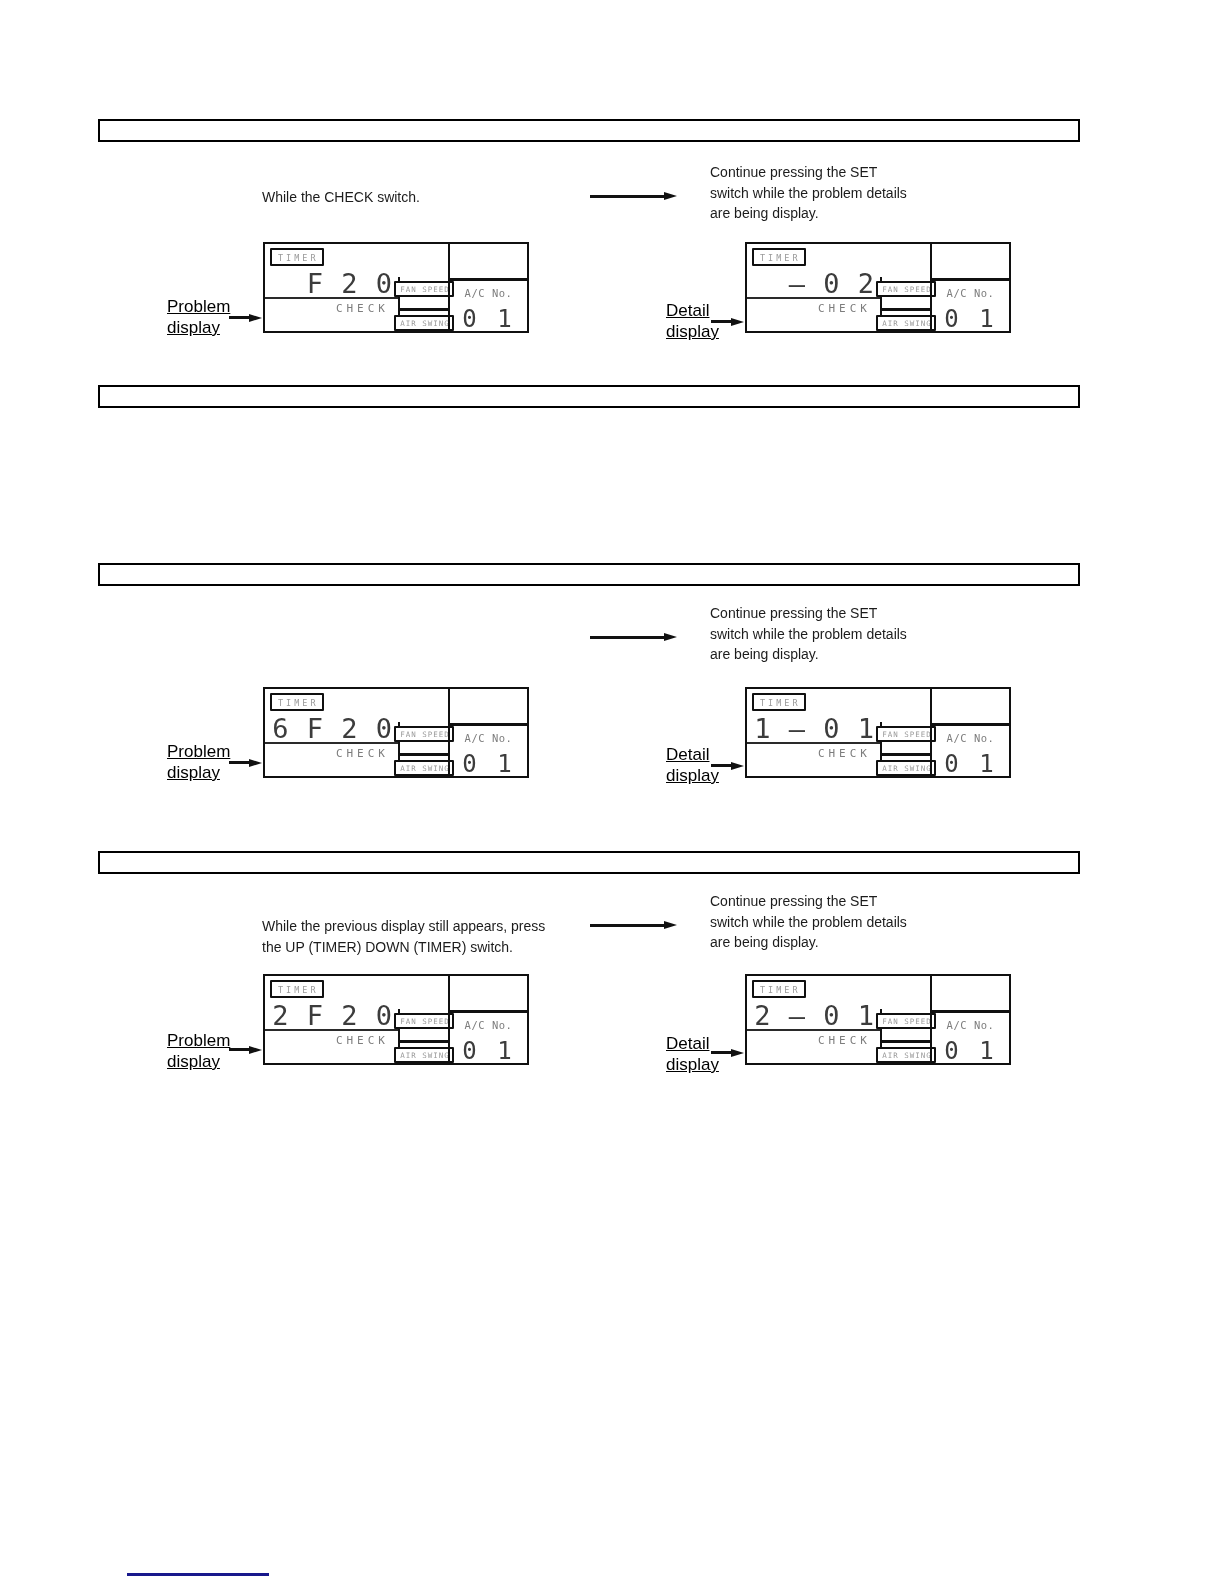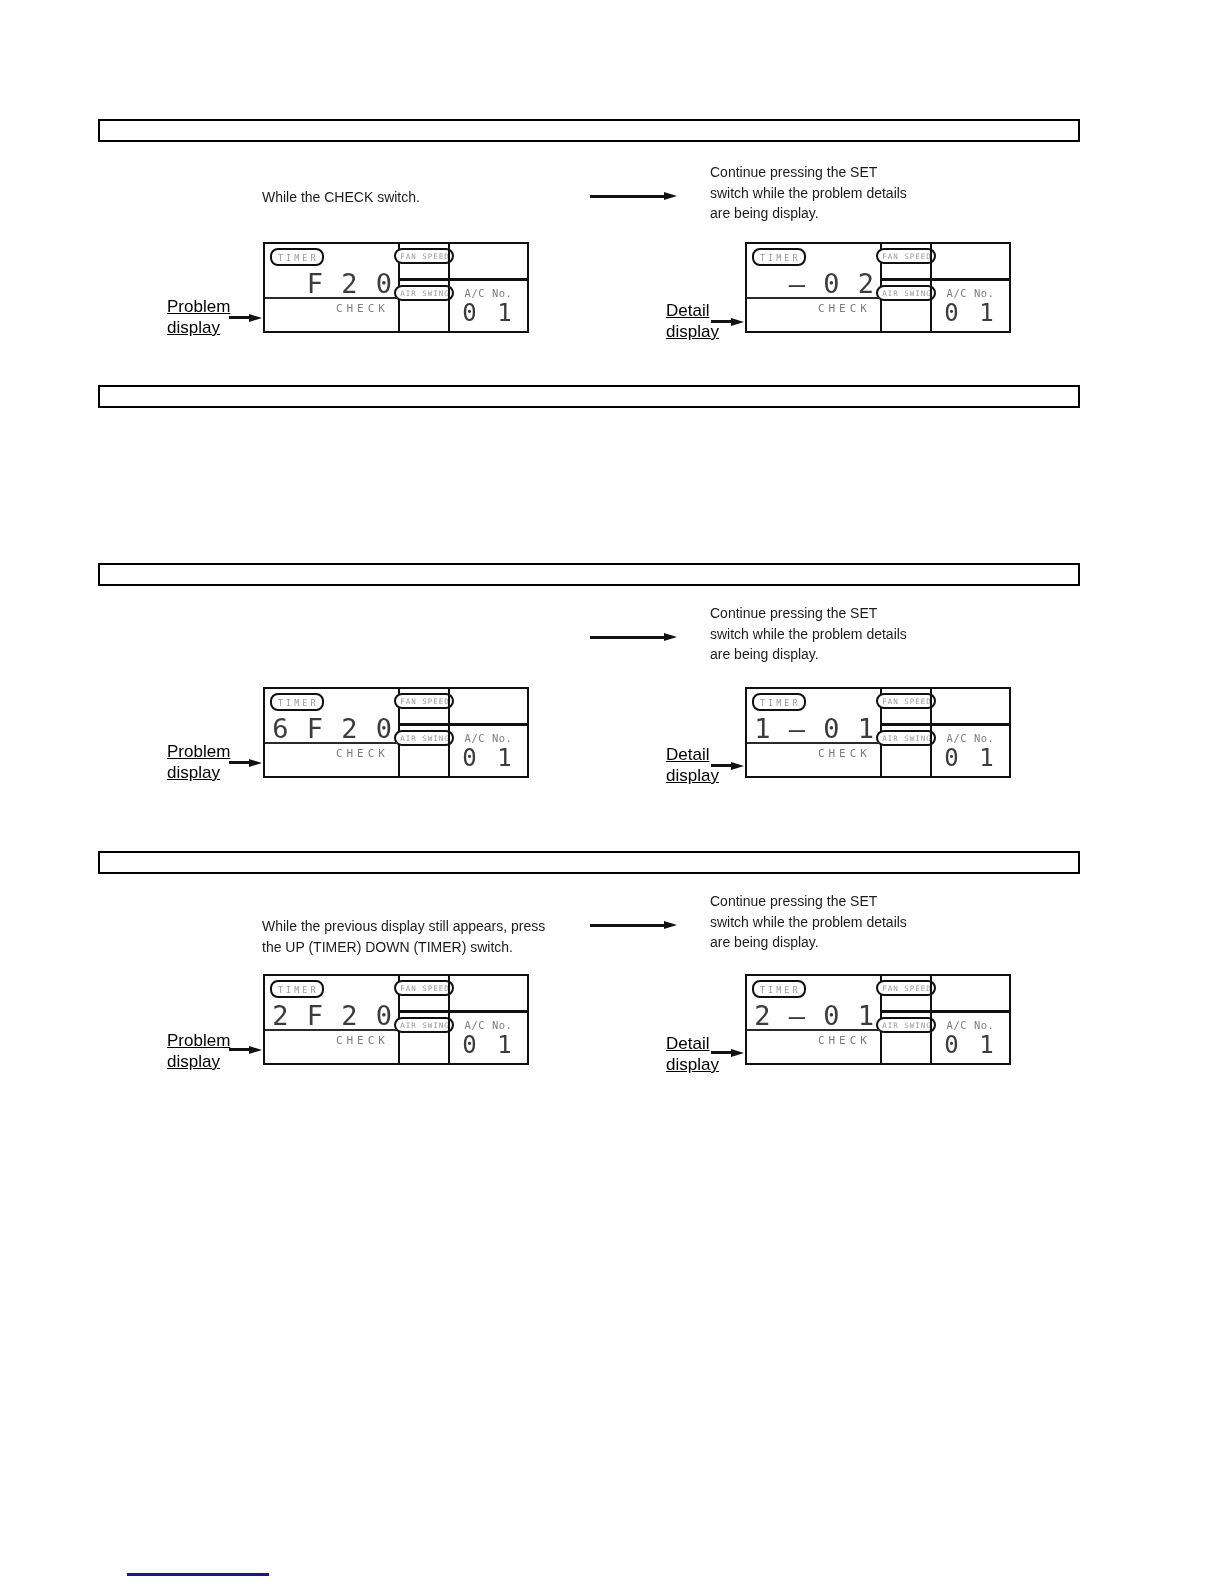--- a/index.html
+++ b/index.html
@@ -16,38 +16,38 @@
   .arrow::after{content:"";position:absolute;right:-13px;top:50%;transform:translateY(-50%);
         width:0;height:0;border-left:13px solid #111;
         border-top:4.5px solid transparent;border-bottom:4.5px solid transparent;}
   .arrow-long{width:74px;}
   .arrow-short{width:20px;height:3px;}
   
   .lcd{position:absolute;width:266px;height:91px;border:2.5px solid #101010;background:#fff;
        box-sizing:border-box;display:flex;}
   .lcd-left{width:133px;display:flex;flex-direction:column;box-sizing:border-box;}
   .lcd-main{height:55px;border-bottom:2px solid #2a2a2a;position:relative;box-sizing:border-box;}
-  .pill{display:inline-block;border:2px solid #101010;border-radius:8px;background:#fff;
+  .pill{display:inline-block;border:2px solid #101010;border-radius:1px;background:#fff;
         font-family:"DejaVu Sans Mono",monospace;color:#9a9a9a;white-space:nowrap;}
   .pill-lg{font-size:8.5px;letter-spacing:3px;padding:2.5px 3px 1.5px 6px;}
   .pill-sm{font-size:7.5px;letter-spacing:1px;padding:2px 2px 1px 4px;}
   .pill-timer{position:absolute;top:4px;left:5px;}
   .digits{position:absolute;right:5px;bottom:0;font-family:"DejaVu Sans Mono",monospace;
         font-size:27px;line-height:1;letter-spacing:1px;color:#3c3c3c;white-space:nowrap;}
   .lcd-check{flex:1;text-align:right;padding:3px 9px 0 0;font-family:"DejaVu Sans Mono",monospace;
         font-size:11px;letter-spacing:4px;color:#7d7d7d;}
-  .lcd-mid{width:50px;border-left:2px solid #101010;display:flex;flex-direction:column;box-sizing:border-box;}
+  .lcd-mid{width:50px;border-left:2px solid #101010;display:flex;flex-direction:column;box-sizing:border-box;margin-top:33px;}
   .lcd-right{flex:1;border-left:2px solid #101010;display:flex;flex-direction:column;box-sizing:border-box;}
   .cell-top{height:37px;border-bottom:3px solid #101010;box-sizing:border-box;
         display:flex;justify-content:center;align-items:flex-start;padding-top:4px;}
   .cell-bot{flex:1;display:flex;flex-direction:column;align-items:center;padding-top:4px;}
   .acno{font-family:"DejaVu Sans Mono",monospace;font-size:10.5px;letter-spacing:0.5px;
         color:#7d7d7d;margin-top:2px;}
   .acval{font-family:"DejaVu Sans Mono",monospace;font-size:24px;letter-spacing:3px;
-        line-height:1;color:#3c3c3c;margin-top:2px;}
+        line-height:1;color:#3c3c3c;margin-top:8px;}
   
   .footer-line{position:absolute;left:127px;top:1573px;width:142px;height:3px;background:#18188c;}
 </style>
 </head>
 <body>
 
 <div class="page">
 
   <div class="hbar" style="top:119px"></div>
   <div class="hbar" style="top:385px"></div>

